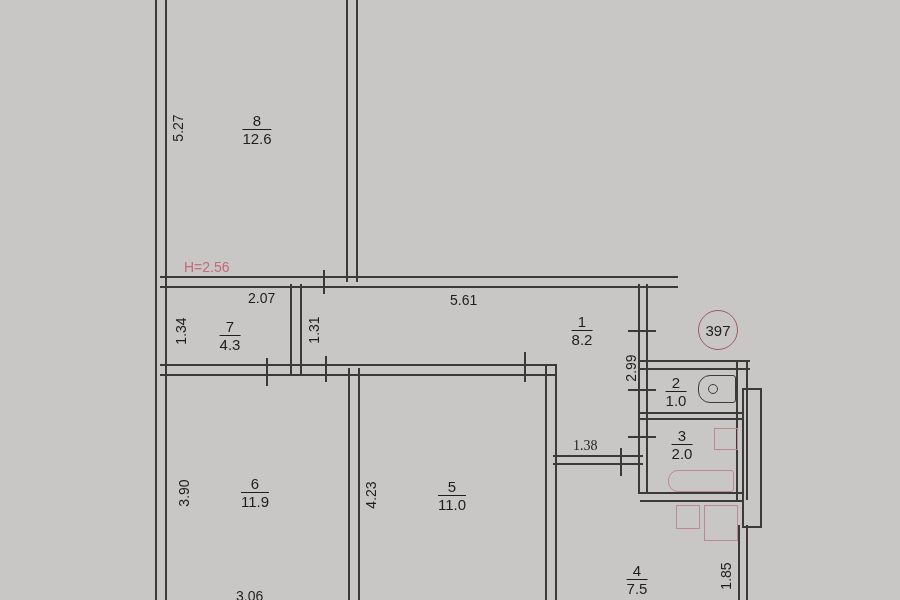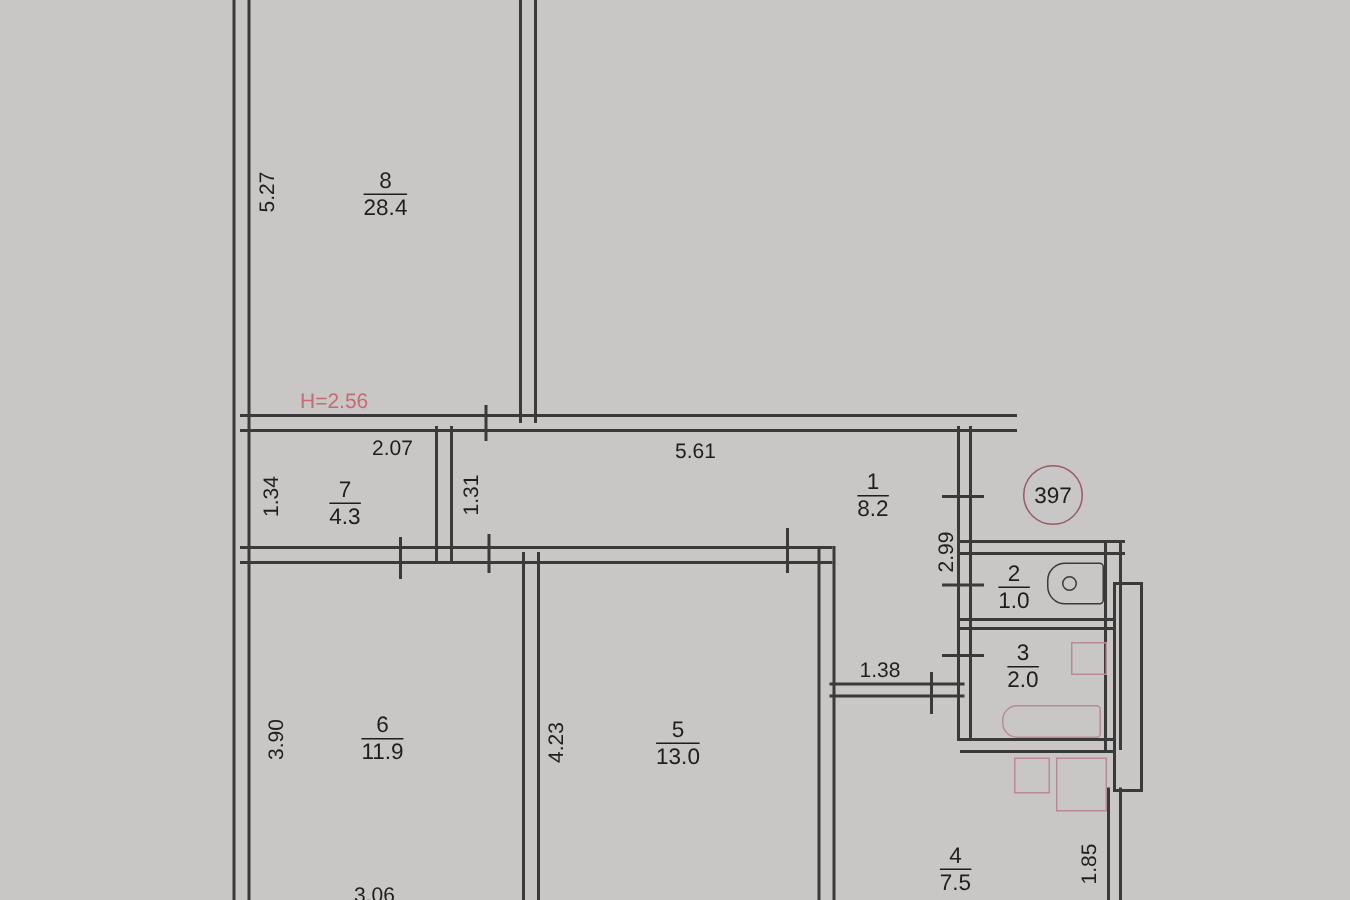--- a/index.html
+++ b/index.html
@@ -74,21 +74,21 @@
 
   <div class="fixture" style="left:698px; top:375px; width:38px; height:28px; border-radius:12px 3px 3px 12px;"></div>
   <div class="fixture" style="left:708px; top:384px; width:10px; height:10px; border-radius:50%;"></div>
   <div class="fixture pink" style="left:714px; top:428px; width:24px; height:22px;"></div>
   <div class="fixture pink" style="left:668px; top:470px; width:66px; height:22px; border-radius:10px 3px 3px 10px;"></div>
   <div class="fixture pink" style="left:676px; top:505px; width:24px; height:24px;"></div>
   <div class="fixture pink" style="left:704px; top:505px; width:34px; height:36px;"></div>
 
   <div class="room-label" style="left:257px; top:112px;">
     <span class="num">8</span>
-    <span class="area">28.4</span>
+    <span class="area">12.6</span>
   </div>
   <div class="room-label" style="left:230px; top:318px;">
     <span class="num">7</span>
     <span class="area">4.3</span>
   </div>
   <div class="room-label" style="left:582px; top:313px;">
     <span class="num">1</span>
     <span class="area">8.2</span>
   </div>
   <div class="room-label" style="left:676px; top:374px;">
@@ -98,36 +98,36 @@
   <div class="room-label" style="left:682px; top:427px;">
     <span class="num">3</span>
     <span class="area">2.0</span>
   </div>
   <div class="room-label" style="left:255px; top:475px;">
     <span class="num">6</span>
     <span class="area">11.9</span>
   </div>
   <div class="room-label" style="left:452px; top:478px;">
     <span class="num">5</span>
-    <span class="area">13.0</span>
+    <span class="area">11.0</span>
   </div>
   <div class="room-label" style="left:637px; top:562px;">
     <span class="num">4</span>
     <span class="area">7.5</span>
   </div>
 
   <div class="dim rot" style="left:164px; top:120px;">5.27</div>
   <div class="dim" style="left:248px; top:290px;text-align:center;">2.07</div>
   <div class="dim rot" style="left:167px; top:323px;">1.34</div>
   <div class="dim rot" style="left:300px; top:322px;">1.31</div>
   <div class="dim" style="left:450px; top:292px;">5.61</div>
   <div class="dim rot" style="left:617px; top:360px;">2.99</div>
-  <div class="dim" style="left:573px; top:438px;">1.38</div>
+  <div class="dim" style="left:573px; top:438px;font-family:Liberation Serif, serif;">1.38</div>
   <div class="dim rot" style="left:170px; top:485px;">3.90</div>
   <div class="dim" style="left:236px; top:588px;">3.06</div>
   <div class="dim rot" style="left:357px; top:487px;">4.23</div>
   <div class="dim rot" style="left:712px; top:568px;">1.85</div>
 
-  <div class="height-note" style="left:200px; top:259px;">H=2.56</div>
+  <div class="height-note" style="left:184px; top:259px;">H=2.56</div>
 
-  <div class="badge" style="left:682px; top:310px;text-align:center;">397</div>
+  <div class="badge" style="left:698px; top:310px;text-align:center;">397</div>
 
 </div>
 
 </body></html>

